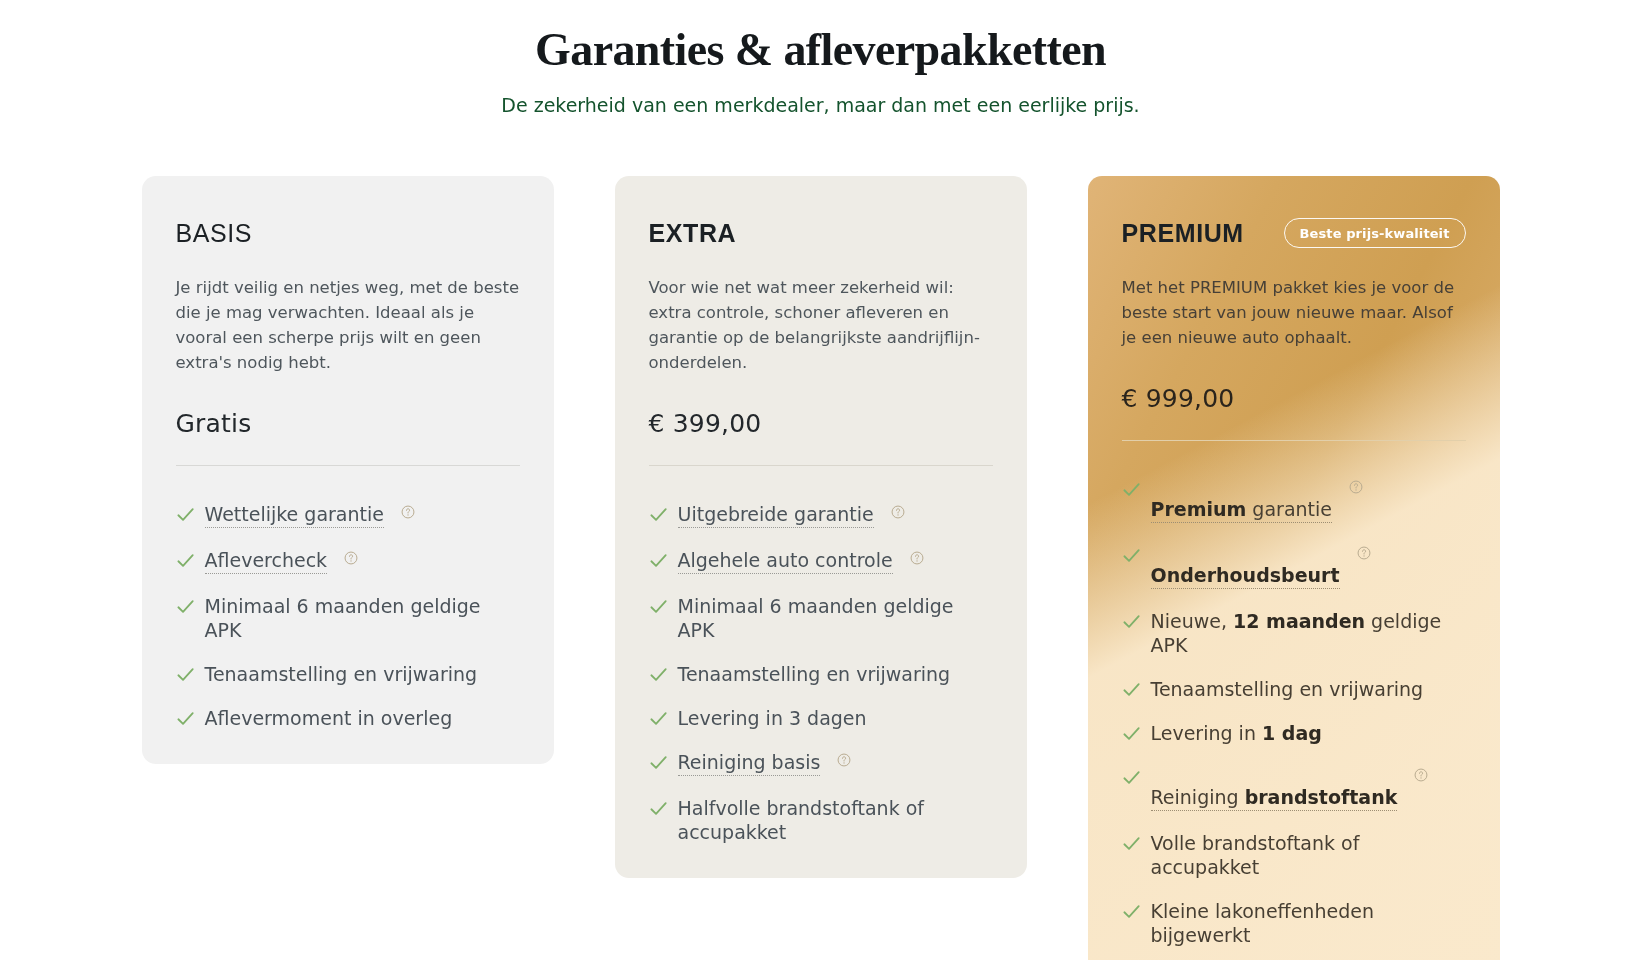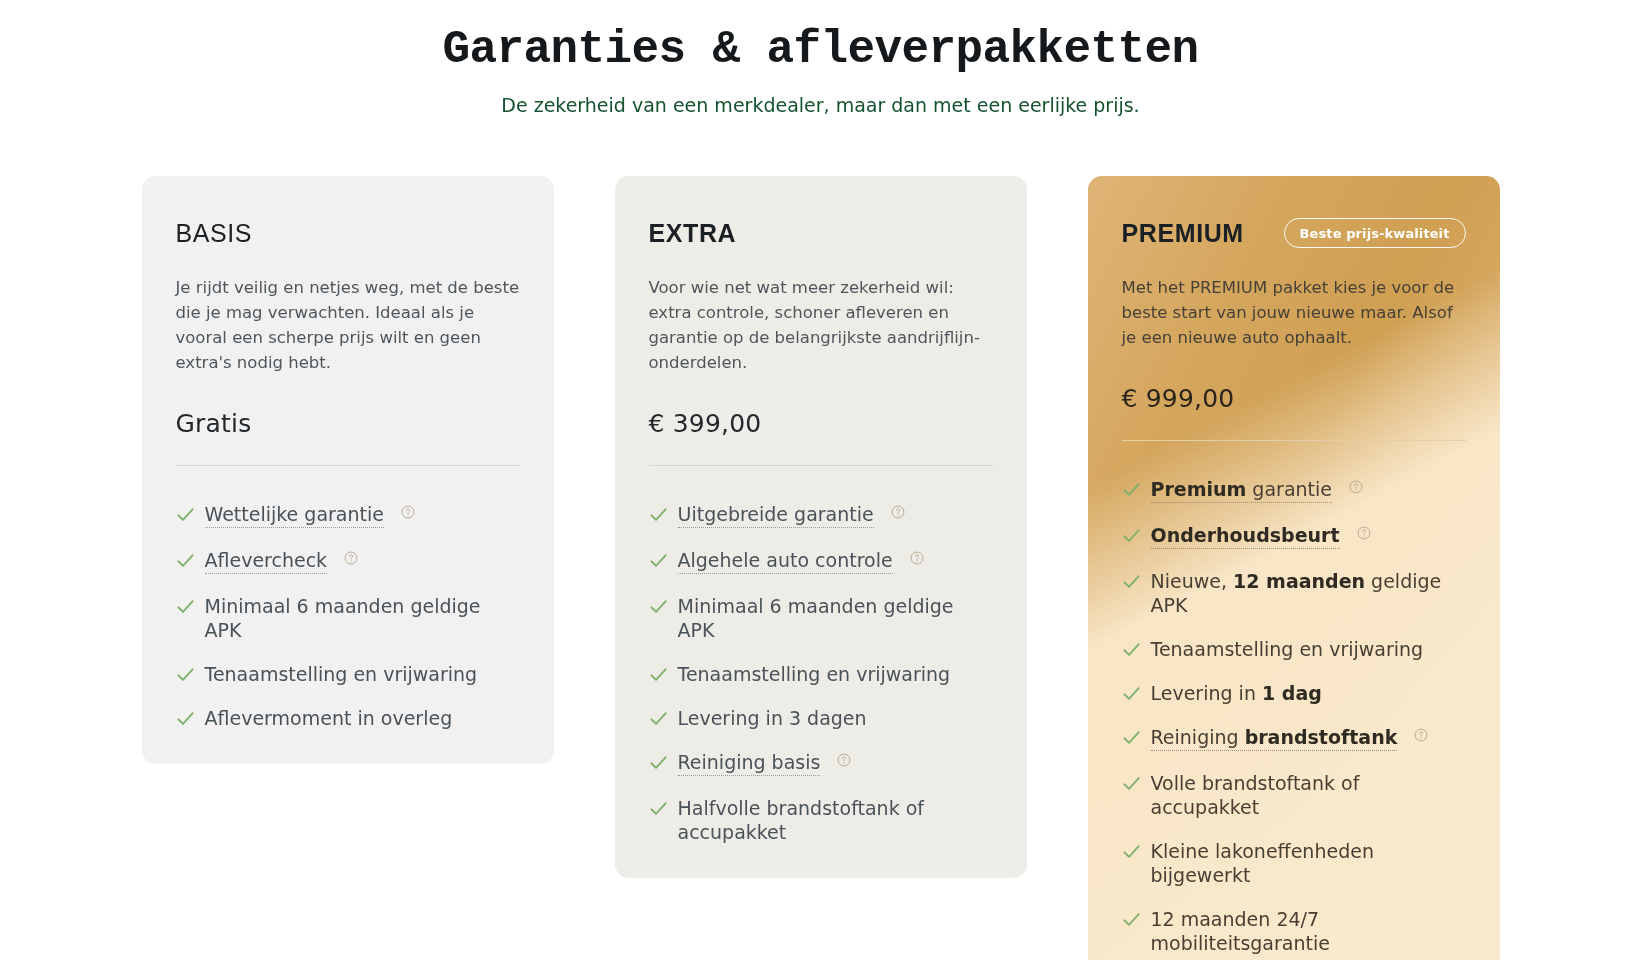--- a/index.html
+++ b/index.html
@@ -23,21 +23,21 @@
     position: relative;
     background: #ffffff;
   }
 
   
   .header {
     text-align: center;
     padding-top: 22px;
   }
   .page-title {
-    font-family: Liberation Mono, monospace;
+    font-family: Liberation Serif, serif;
     font-size: 46px;
     line-height: 56px;
     font-weight: 700;
     letter-spacing: -0.6px;
     color: #15191c;
     margin: 0;
   }
   .page-subtitle {
     font-size: 19px;
     line-height: 26px;
@@ -176,20 +176,21 @@
     display: block;
   }
   .feature-text { display: inline; }
   .feature--tip .feature-text {
     border-bottom: 1.5px dotted #9a9a96;
     padding-bottom: 1px;
   }
   .card--premium .feature--tip .feature-text {
     border-bottom-color: #a3highlight;
     border-bottom-color: #9d8e73;
+    margin-top: 20px;
   }
   .feature-text b { font-weight: 700; color: #343a40; }
   .card--premium .feature-text b { color: #2f2a22; }
 
   .help-icon {
     flex: 0 0 auto;
     width: 14px;
     height: 14px;
     margin: 3px 0 0 7px;
     display: block;

